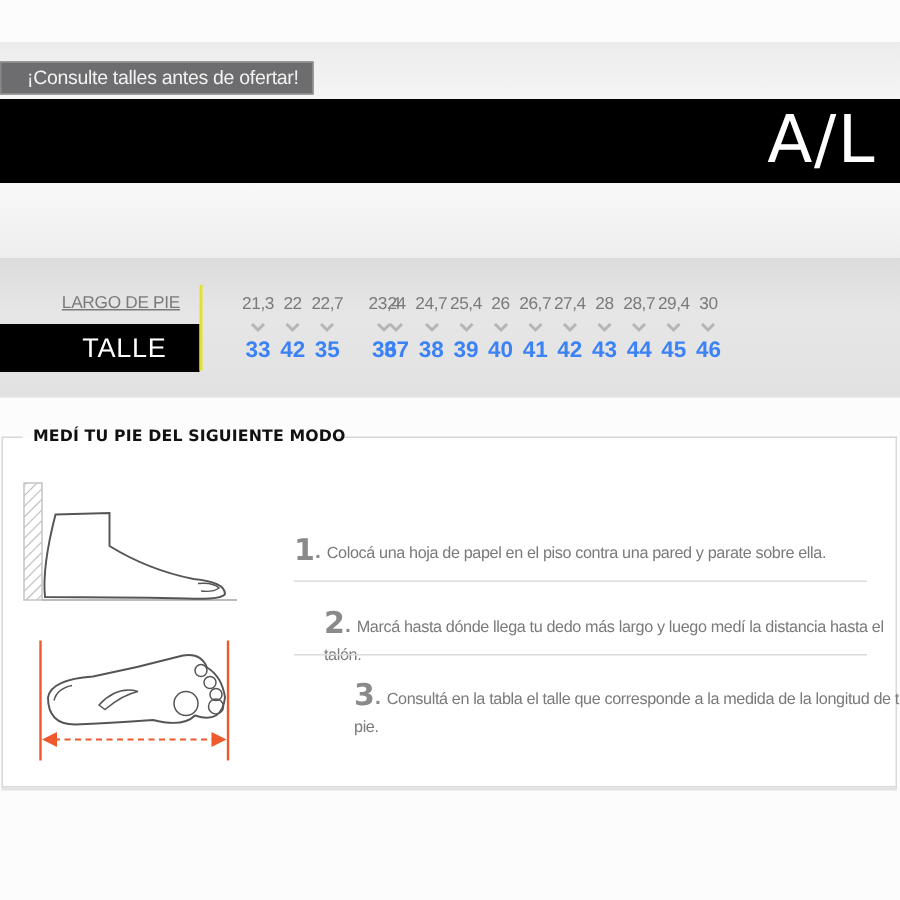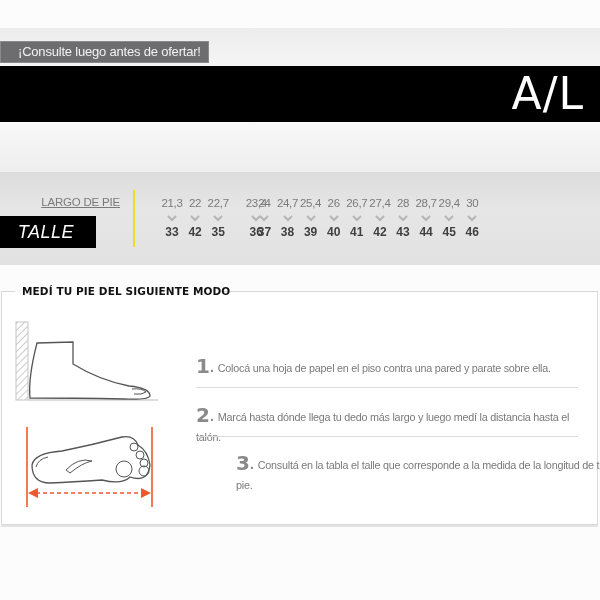--- a/index.html
+++ b/index.html
@@ -12,47 +12,47 @@
     background: #6d6d6f; border: 1px solid #8a8a8a; color: #f2f2f2; font-size: 13px;
     line-height: 20px; padding-left: 17px; letter-spacing: -0.2px; font-family: "Liberation Sans", sans-serif; }
   .title-bar { position: absolute; left: 0; top: 66px; width: 600px; height: 56px; background: #000; }
   .title-text { position: absolute; left: 20px; top: 84px; color: #fff; font-size: 17px; letter-spacing: 0.3px; }
   .brand { position: absolute; right: 16px; top: 70px; color: #fff; font-size: 44px; font-weight: normal;
     font-family: "DejaVu Sans", sans-serif; letter-spacing: 1px; line-height: 48px; }
 
   .band { position: absolute; left: 0; top: 172px; width: 600px; height: 93px;
     background: linear-gradient(180deg, #dcdcdc 0%, #e6e6e6 40%, #e2e2e2 100%); }
   .largo-label { position: absolute; right: 480px; top: 196px; color: #7a7a7a; font-size: 11.5px; letter-spacing: -0.2px; text-decoration: underline; }
-  .talle-box { position: absolute; left: 0; top: 216px; width: 96px; height: 32px; background: #000; font-style: italic; }
+  .talle-box { position: absolute; left: 0; top: 216px; width: 133px; height: 32px; background: #000; }
   .talle-text { position: absolute; right: 22px; top: 6px; color: #fff; font-size: 18px; letter-spacing: 0.5px; }
   .divider-y { position: absolute; left: 133px; top: 190px; width: 2px; height: 57px; background: #e8df2a; }
   .col { position: absolute; top: 196px; width: 30px; text-align: center; }
   .col .len { color: #7a7a7a; font-size: 11.5px; display: block; height: 14px; line-height: 14px; letter-spacing: -0.3px; }
   .col .chev { display: block; width: 10px; height: 10px; margin: 3px auto 0; }
-  .col .size { color: #404040; font-size: 12px; font-weight: bold; display: block; margin-top: 2px; }
+  .col .size { color: #3b82f6; font-size: 15px; font-weight: bold; display: block; margin-top: 2px; }
 
   .section { position: absolute; left: 1px; top: 292px; width: 597px; height: 233px;
     background: #fff; border: 1px solid #dadada; border-top: none; box-shadow: 0 2px 0 #e3e3e3; }
   .section-line { position: absolute; top: 291px; height: 1px; background: #d6d6d6; }
   .section-title { position: absolute; left: 22px; top: 285px; font-size: 10.5px; font-weight: bold; color: #111;
     background: transparent; letter-spacing: 0.1px; font-family: "DejaVu Sans", sans-serif; }
 
   .step { position: absolute; left: 196px; width: 382px; }
   .step .num { font-size: 20px; font-weight: bold; color: #8a8a8a; vertical-align: -1px; font-family: "DejaVu Sans", sans-serif; }
   .step .dot { font-size: 14px; color: #8a8a8a; font-weight: bold; margin-right: 4px; }
   .step .txt { font-size: 10.8px; color: #7a7a7a; letter-spacing: -0.25px; }
   .step-sep { position: absolute; left: 196px; width: 382px; height: 1px; background: #dcdcdc; }
   svg { display: block; }
 </style>
 </head>
 <body>
 
 <div class="page">
   <div class="top-bg"></div>
-  <div class="notice">¡Consulte luego antes de ofertar!</div>
+  <div class="notice">¡Consulte talles antes de ofertar!</div>
   <div class="title-bar"></div>
   <div class="brand">A/L</div>
 
   <div class="band"></div>
   <div class="largo-label">LARGO DE PIE</div>
   <div class="talle-box">
     <span class="talle-text">TALLE</span>
   </div>
   <div class="divider-y"></div>
 
@@ -186,17 +186,17 @@
     <circle cx="112" cy="22" r="4" fill="none" stroke="#555" stroke-width="1"></circle>
     <circle cx="118" cy="30" r="4" fill="none" stroke="#555" stroke-width="1"></circle>
     <circle cx="122" cy="38" r="4" fill="none" stroke="#555" stroke-width="1"></circle>
     <circle cx="122" cy="46" r="5" fill="none" stroke="#555" stroke-width="1"></circle>
     <circle cx="102" cy="44" r="8" fill="none" stroke="#555" stroke-width="1"></circle>
   </svg>
 
   <div id="steps">
       <div class="step" style="top: 354px;"><span class="num">1</span><span class="dot">.</span><span class="txt">Colocá una hoja de papel en el piso contra una pared y parate sobre ella.</span></div>
       <div class="step-sep" style="top: 387px;"></div>
-      <div class="step" style="top: 403px;"><span class="num">2</span><span class="dot">.</span><span class="txt">Marcá hasta dónde llega tu dedo más largo y luego medí la distancia hasta el talón.</span></div>
+      <div class="step" style="top: 403px; margin-left: 20px;"><span class="num">2</span><span class="dot">.</span><span class="txt">Marcá hasta dónde llega tu dedo más largo y luego medí la distancia hasta el talón.</span></div>
       <div class="step-sep" style="top: 436px;"></div>
       <div class="step" style="top: 451px; margin-left: 40px;"><span class="num">3</span><span class="dot">.</span><span class="txt">Consultá en la tabla el talle que corresponde a la medida de la longitud de tu pie.</span></div>
     </div>
 </div>
 
 </body></html>

